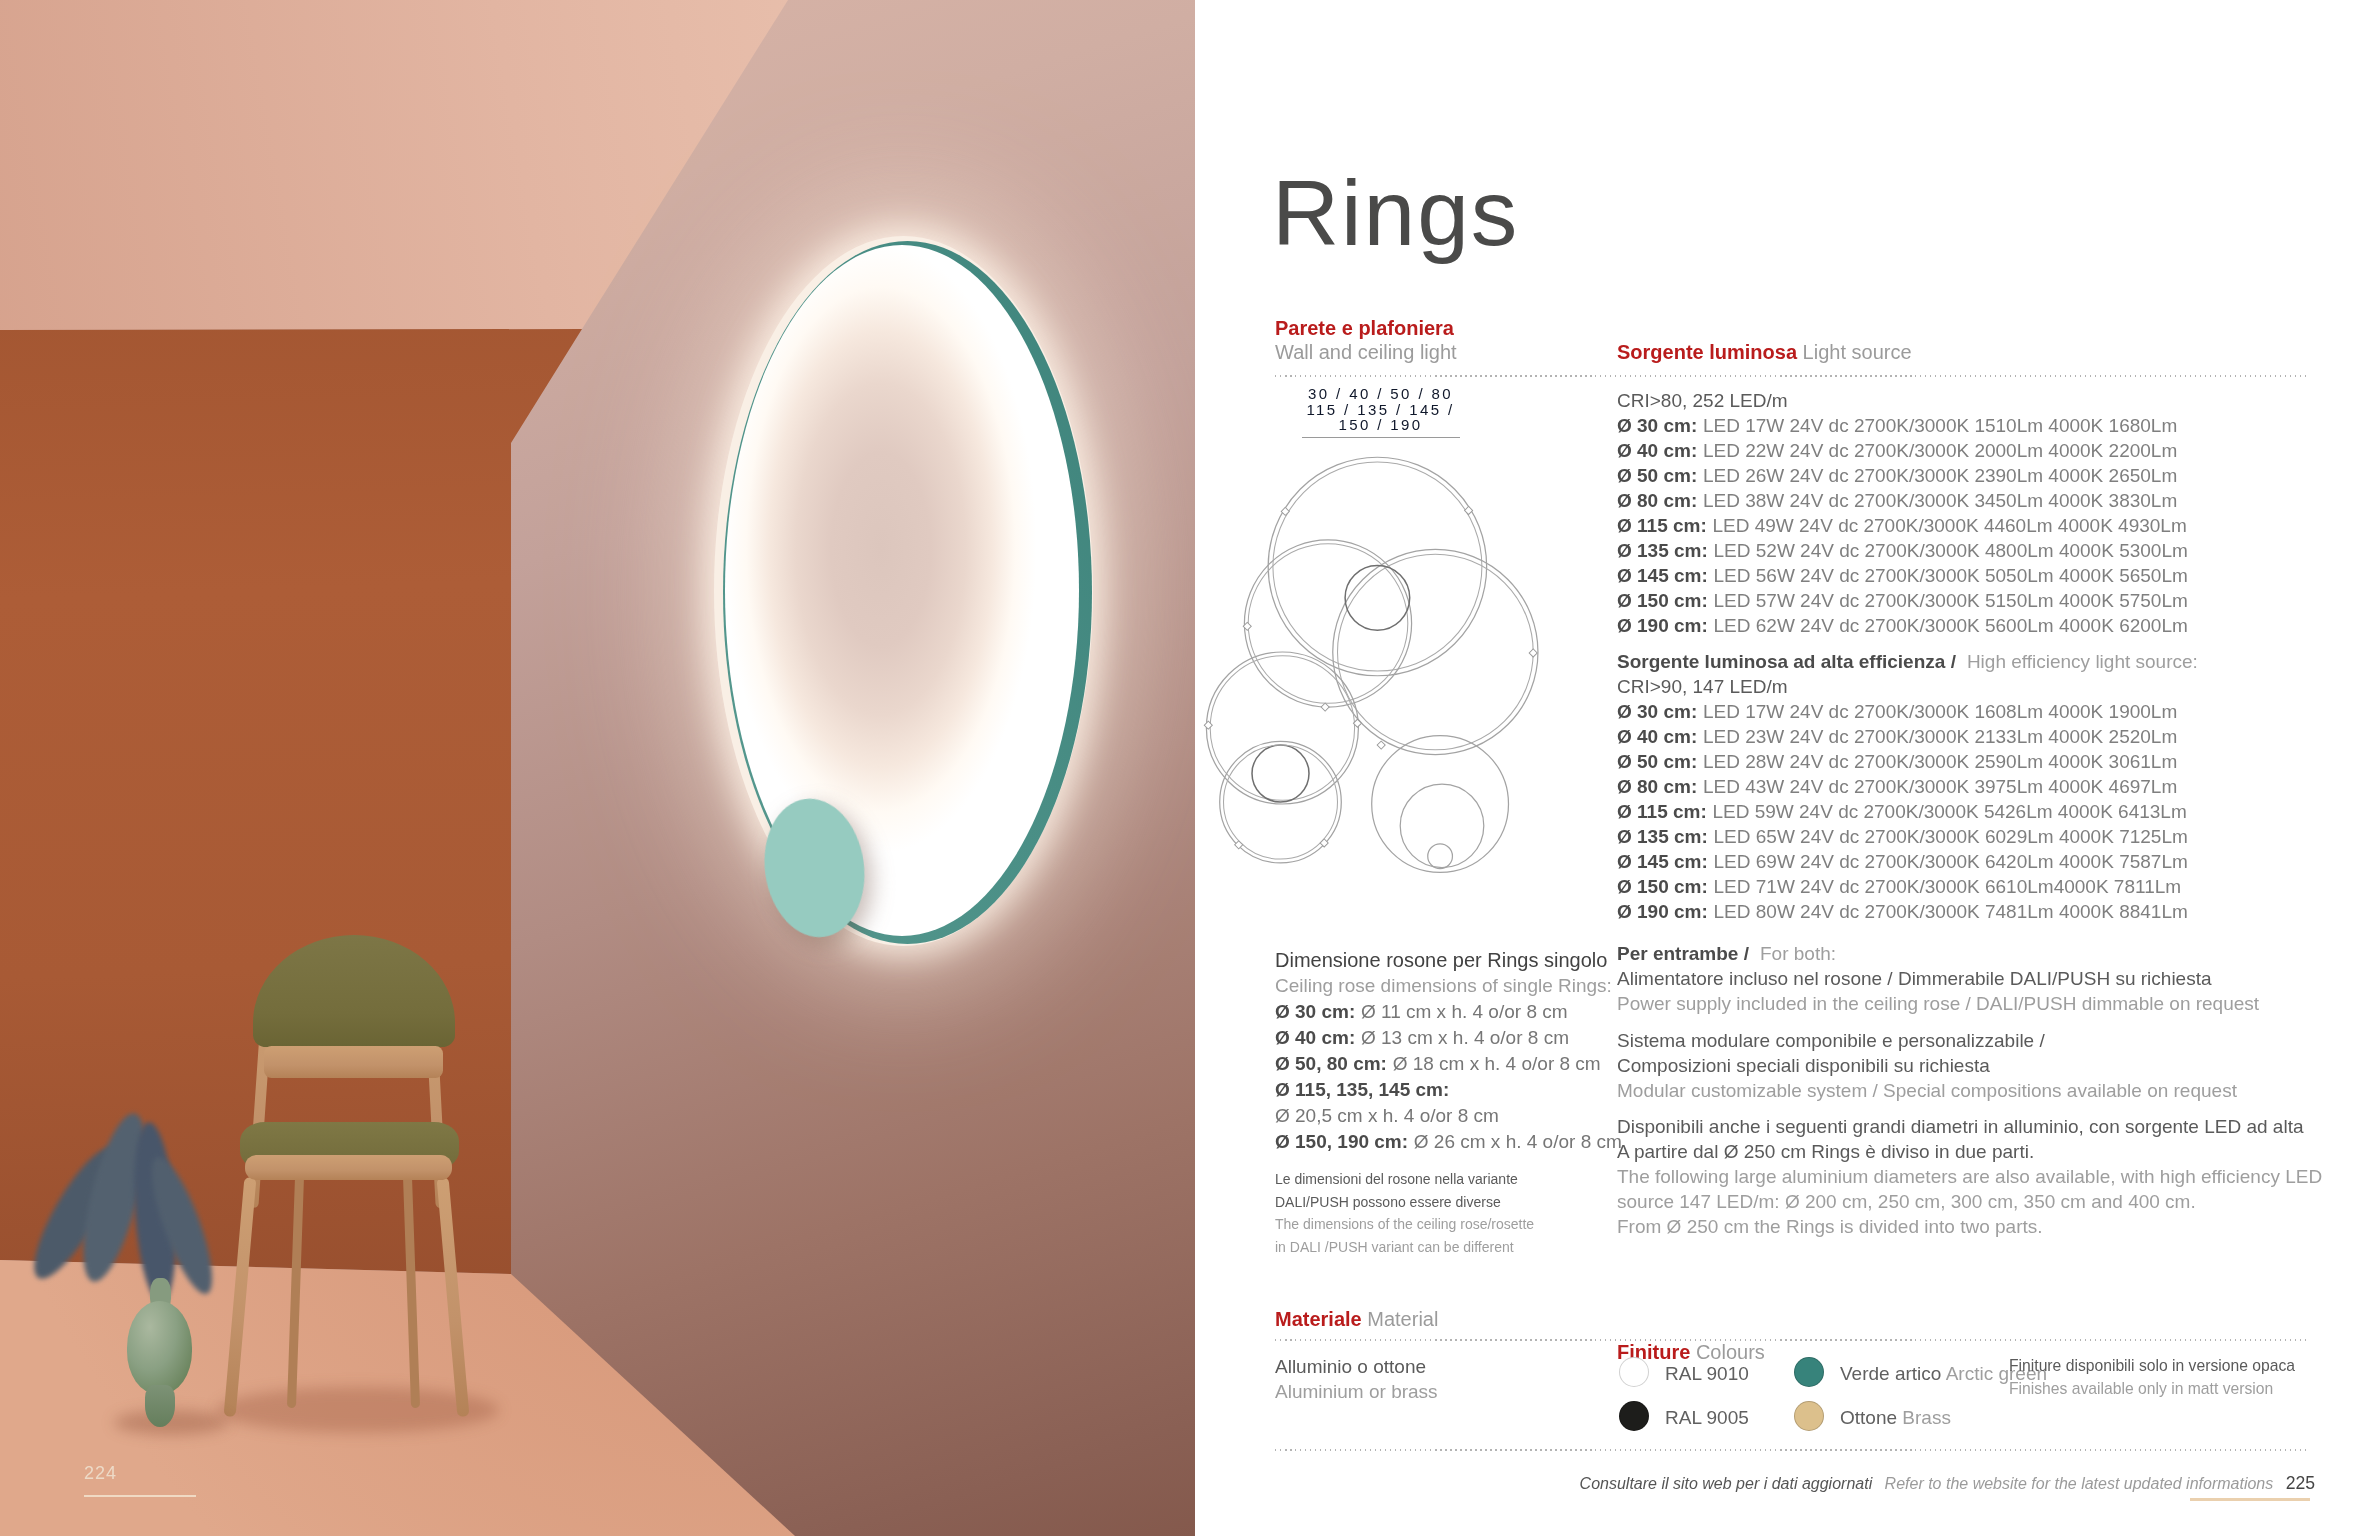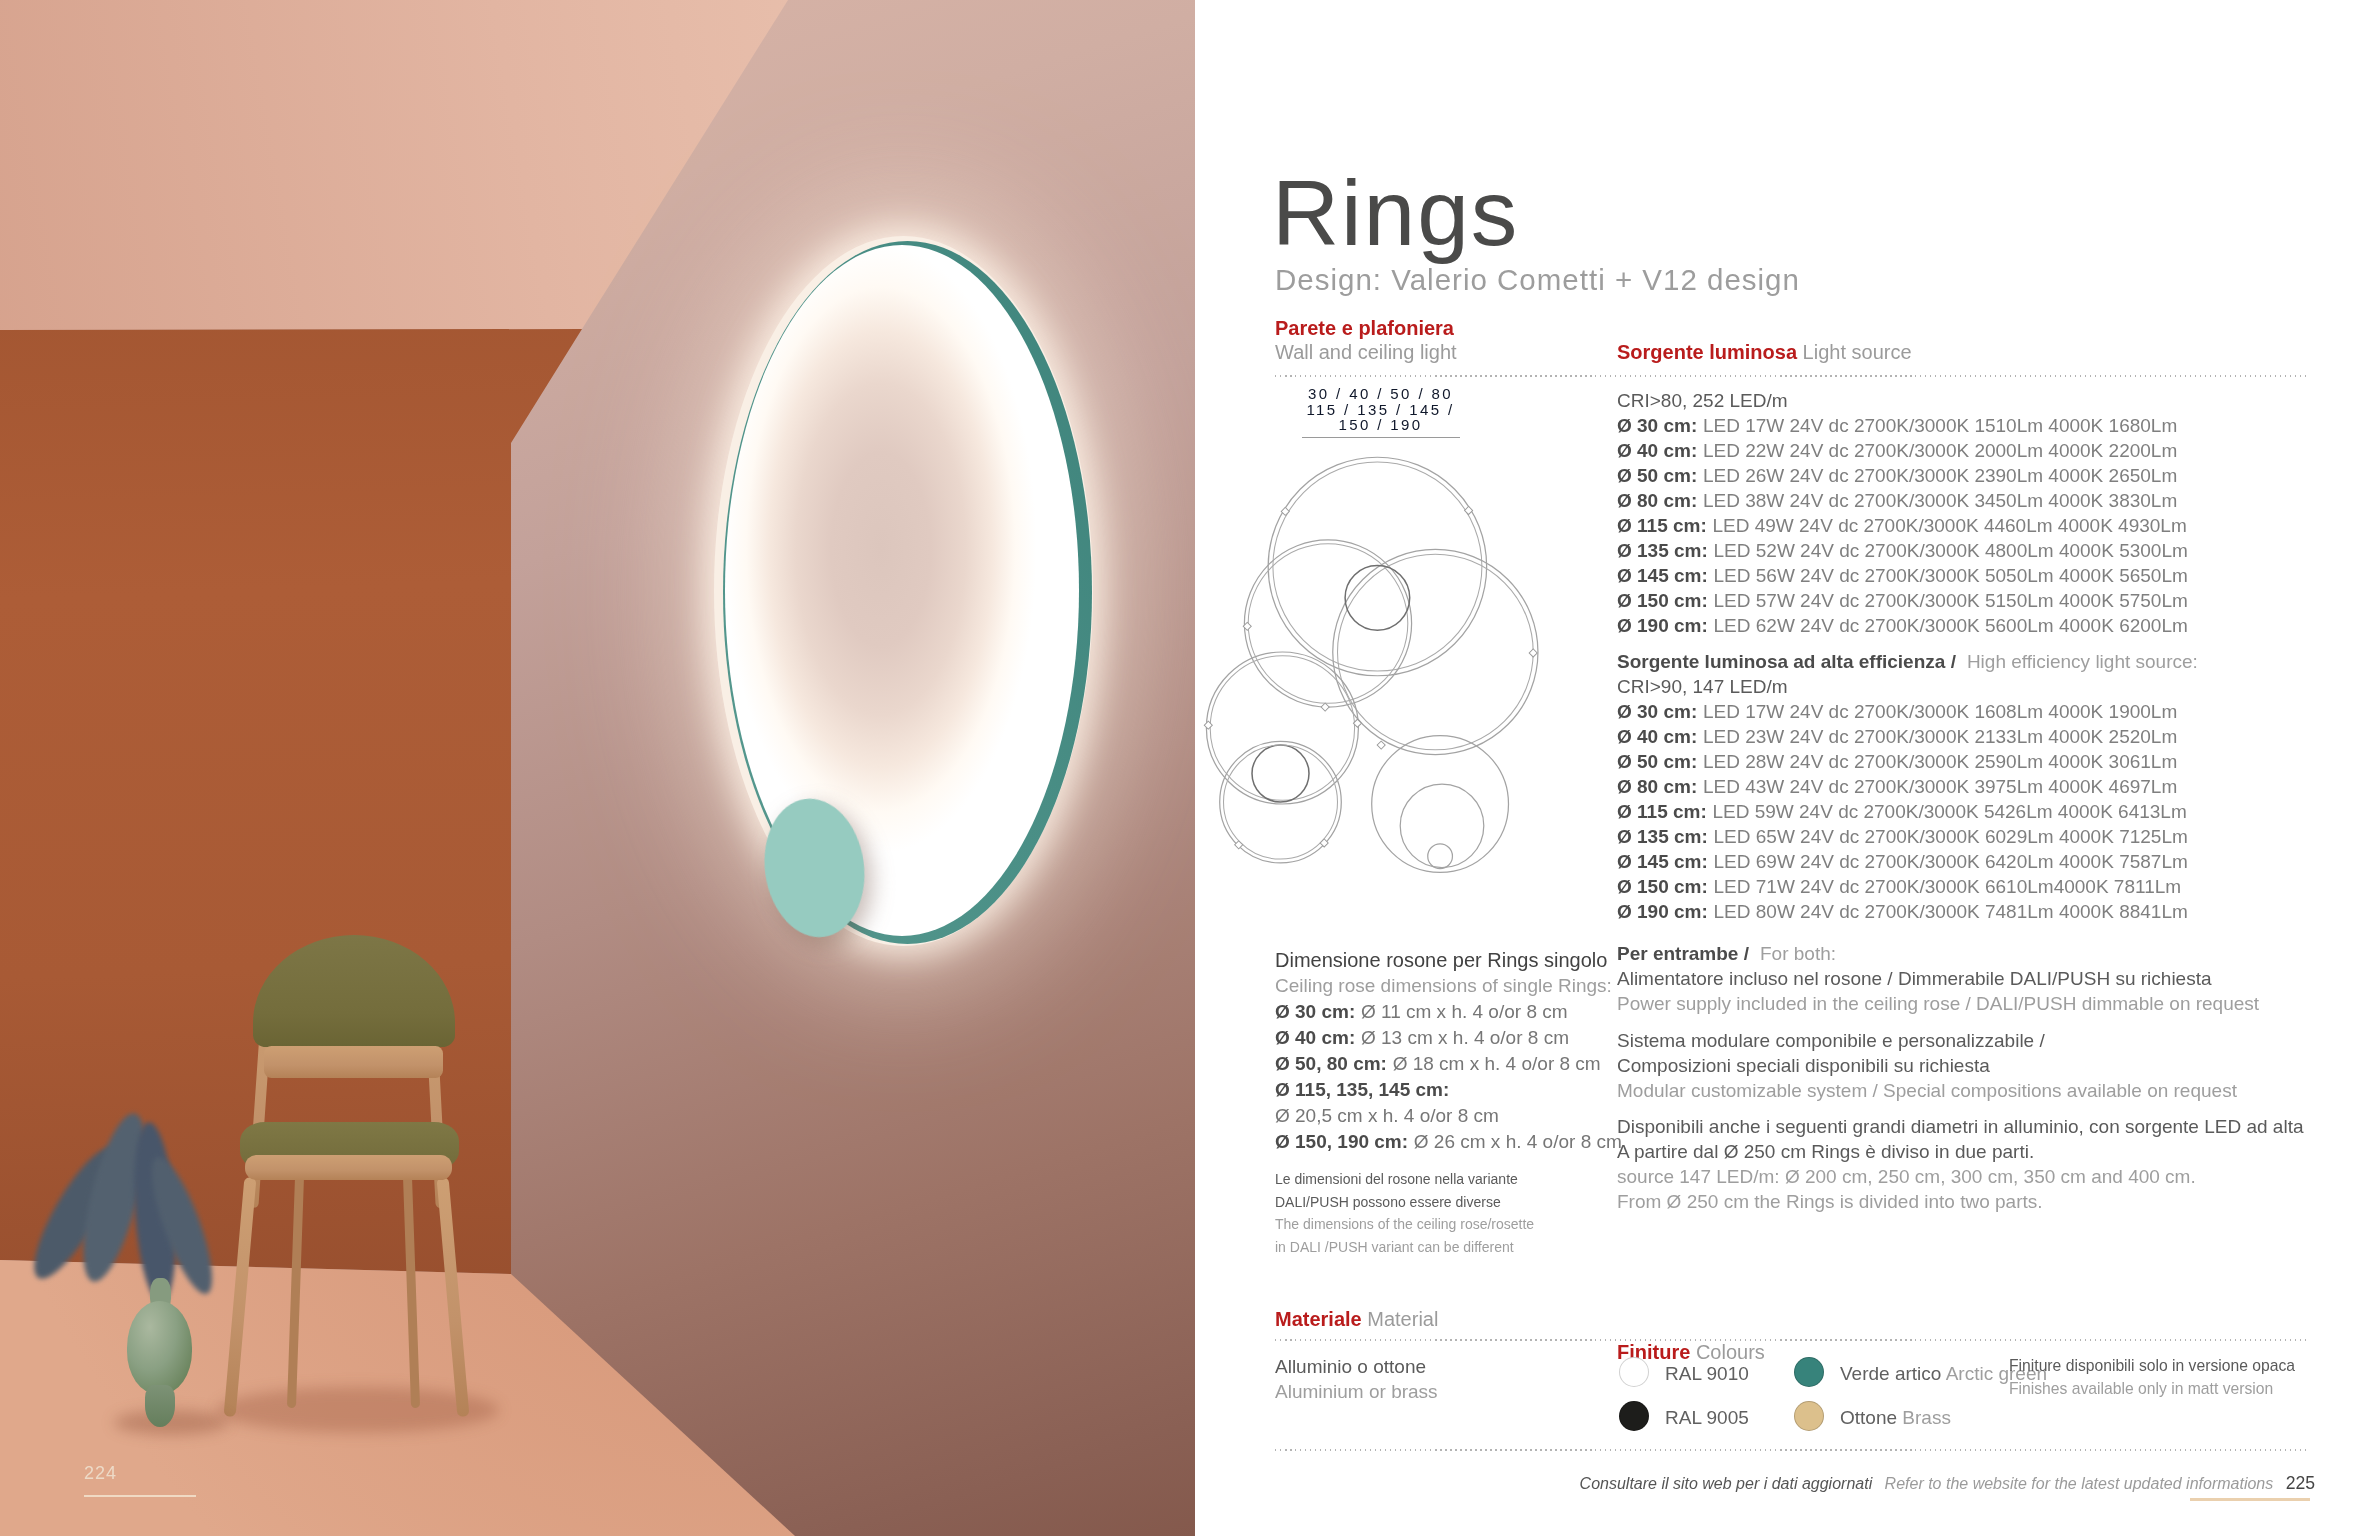--- a/index.html
+++ b/index.html
@@ -149,21 +149,20 @@
       </div>
     </div>
 
     <div class="pagenum-left nw">224</div>
     <div class="pagenum-left-line"></div>
   </div>
 
   <div class="page">
 
     <div class="t title">Rings</div>
-    <div class="t design">Design: Valerio Cometti + V12 design</div>
 
     <div class="t hdr h-bold" style="left:80px;top:316px;">Parete e plafoniera</div>
     <div class="t hdr h-gray" style="left:80px;top:340px;">Wall and ceiling light</div>
     <div class="t hdr" style="left:422px;top:340px;">
       <span class="h-bold">Sorgente luminosa</span><span class="h-gray"> Light source</span>
     </div>
     <div class="dotted" style="left:80px;top:375px;width:1035px;"></div>
 
     <div class="diag-label">
       <div class="nw">30 / 40 / 50 / 80</div>
@@ -239,20 +238,21 @@
       </div>
       <div class="nw dk1">Alimentatore incluso nel rosone / Dimmerabile DALI/PUSH su richiesta</div>
       <div class="nw gy">Power supply included in the ceiling rose / DALI/PUSH dimmable on request</div>
 
       <div class="nw dk1 mt12">Sistema modulare componibile e personalizzabile /</div>
       <div class="nw dk1">Composizioni speciali disponibili su richiesta</div>
       <div class="nw gy">Modular customizable system / Special compositions available on request</div>
 
       <div class="nw dk1 mt12">Disponibili anche i seguenti grandi diametri in alluminio, con sorgente LED ad alta</div>
       <div class="nw dk1">A partire dal Ø 250 cm Rings è diviso in due parti.</div>
+      <div class="nw gy">The following large aluminium diameters are also available, with high efficiency LED</div>
       <div class="nw gy">source 147 LED/m: Ø 200 cm, 250 cm, 300 cm, 350 cm and 400 cm.</div>
       <div class="nw gy">From Ø 250 cm the Rings is divided into two parts.</div>
     </div>
 
     <div class="rose">
       <div class="nw" style="font-weight:400;color:#424242;font-size:20px;">Dimensione rosone per Rings singolo</div>
       <div class="nw gy">Ceiling rose dimensions of single Rings:</div>
       <div>
 
       <div class="nw"><b>Ø 30 cm:</b><span>Ø 11 cm x h. 4 o/or 8 cm</span></div>

